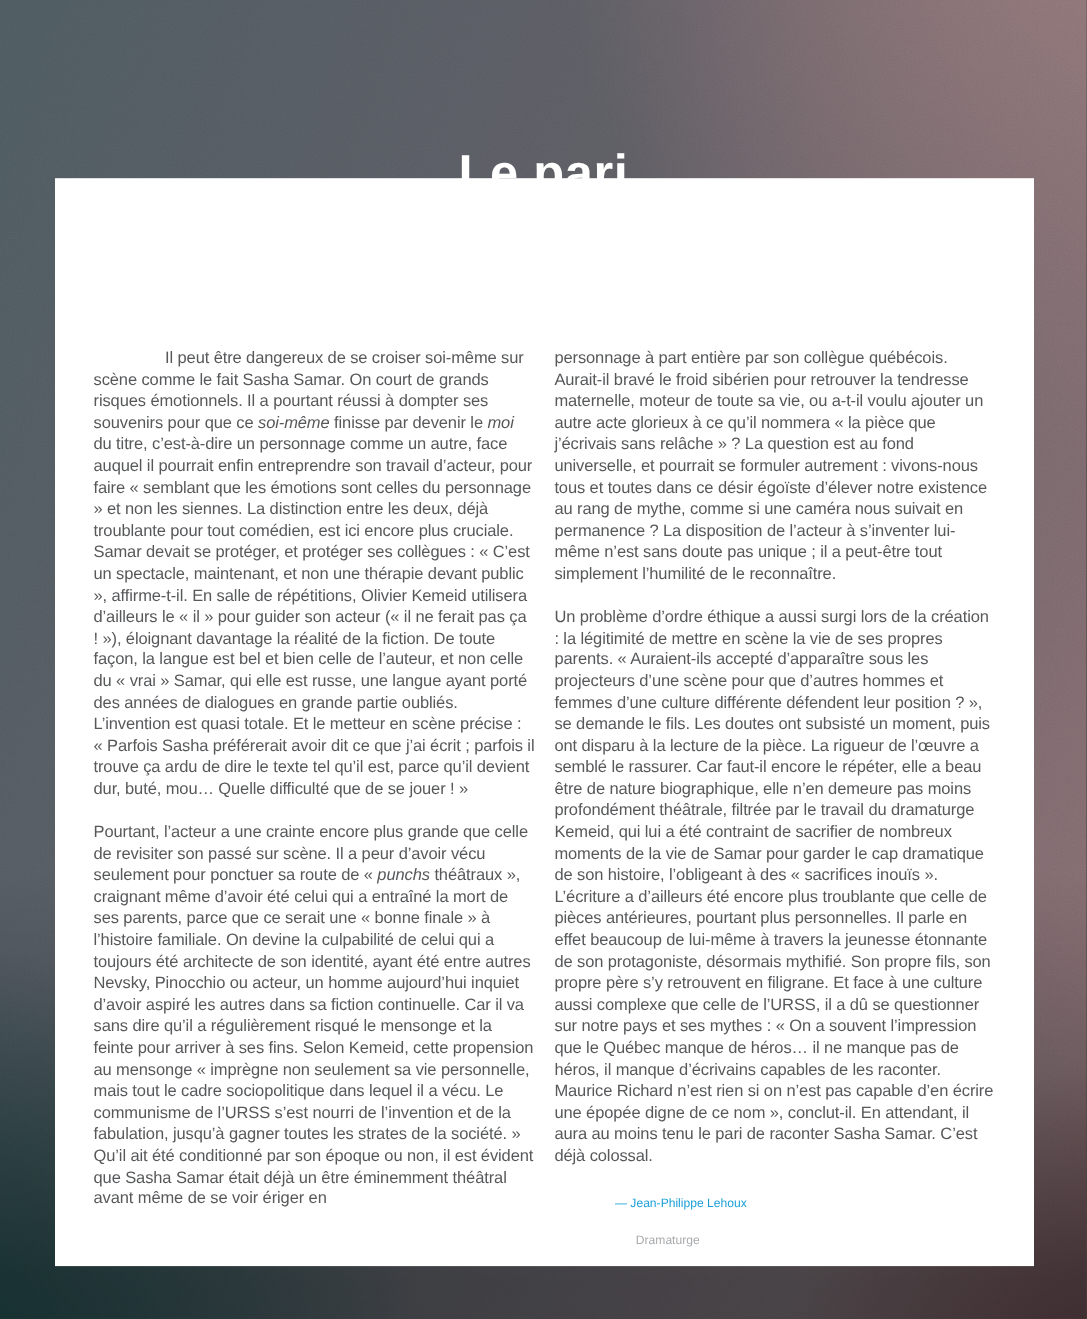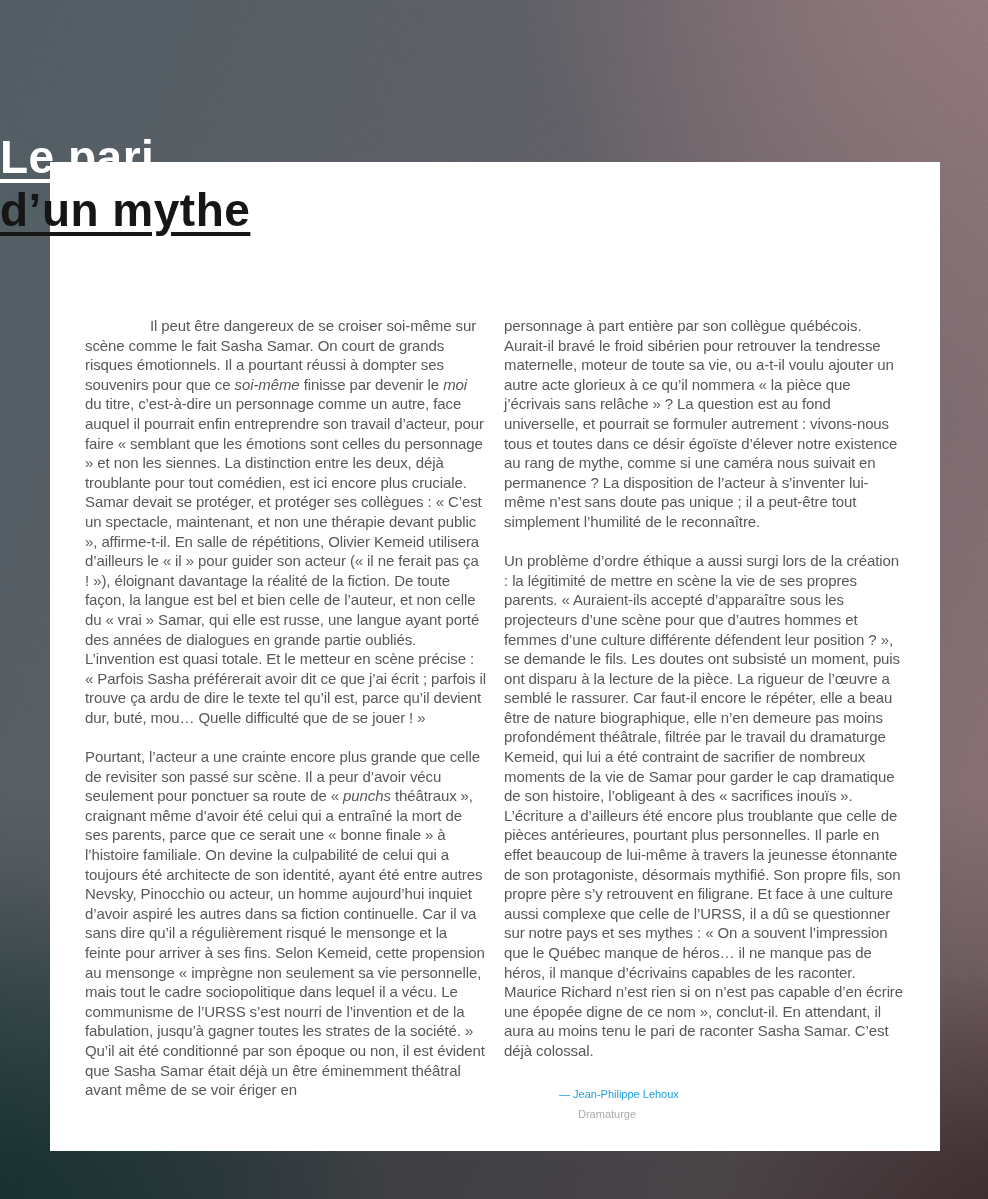--- a/index.html
+++ b/index.html
@@ -19,21 +19,21 @@
   }
   .grain { position:absolute; inset:0; opacity:.5; mix-blend-mode:overlay; }
   
   .sheet {
     position:absolute; left:50px; top:162px; width:890px; height:989px;
     background:#ffffff;
   }
   
   .title {
     position:absolute; top:100px; left:0; width:100%; z-index:3;
-    font-weight:700; font-size:46px; line-height:53px;
+    text-align:center; font-weight:700; font-size:46px; line-height:53px;
     letter-spacing:.5px;
   }
   .title span { display:block; }
   .title .l1 {
     color:#ffffff;
     text-decoration:underline; text-decoration-thickness:4px; text-underline-offset:6px;
   }
   .title .l2 {
     color:#161616;
     text-decoration:underline; text-decoration-thickness:4px; text-underline-offset:6px;
@@ -44,42 +44,41 @@
     display:flex; gap:18px;
     color:#57585a; font-size:15px; line-height:19.6px; letter-spacing:-.1px;justify-content:flex-end;
   }
   .colwrap { width:401px; }
   .colwrap p { margin:0 0 19.6px 0; }
   .colwrap p.indent { text-indent:65px; }
   .colwrap em { font-style:italic; }
   
   .signature { margin-top:24px; padding-left:55px; font-size:11px; letter-spacing:0; }
   .sig-name { color:#1b9fd8; }
-  .sig-role { color:#a8abae; padding-left:19px; margin-top:1px; }
+  .sig-role { color:#a8abae; padding-left:19px; margin-top:15px; }
 </style>
 </head>
 <body>
 
 <div id="page">
 
   <div class="bg"></div>
 
   <svg class="grain" width="988" height="1199" aria-hidden="true">
     <filter id="grainF">
       <feTurbulence type="fractalNoise" baseFrequency="0.9" numOctaves="2" stitchTiles="stitch"></feTurbulence>
       <feColorMatrix type="saturate" values="0"></feColorMatrix>
     </filter>
     <rect width="988" height="1199" filter="url(#grainF)" opacity="0.28"></rect>
   </svg>
 
   <div class="sheet"></div>
 
   <h1 class="title">
     <span class="l1">Le pari</span>
-    <span class="l2">d’un mythe</span>
   </h1>
 
   <div class="columns">
     <div class="colwrap">
       <div>
           <p class="indent"><span>Il peut être dangereux de se croiser soi-même sur scène comme le fait Sasha Samar. On court de grands risques émotionnels. Il a pourtant réussi à dompter ses souvenirs pour que ce </span><em>soi-même</em><span> finisse par devenir le </span><em>moi</em><span> du titre, c’est-à-dire un personnage comme un autre, face auquel il pourrait enfin entreprendre son travail d’acteur, pour faire « semblant que les émotions sont celles du personnage » et non les siennes. La distinction entre les deux, déjà troublante pour tout comédien, est ici encore plus cruciale. Samar devait se protéger, et protéger ses collègues : « C’est un spectacle, maintenant, et non une thérapie devant public », affirme-t-il. En salle de répétitions, Olivier Kemeid utilisera d’ailleurs le « il » pour guider son acteur (« il ne ferait pas ça ! »), éloignant davantage la réalité de la fiction. De toute façon, la langue est bel et bien celle de l’auteur, et non celle du « vrai » Samar, qui elle est russe, une langue ayant porté des années de dialogues en grande partie oubliés. L’invention est quasi totale. Et le metteur en scène précise : « Parfois Sasha préférerait avoir dit ce que j’ai écrit ; parfois il trouve ça ardu de dire le texte tel qu’il est, parce qu’il devient dur, buté, mou… Quelle difficulté que de se jouer ! »</span></p>
           <p><span>Pourtant, l’acteur a une crainte encore plus grande que celle de revisiter son passé sur scène. Il a peur d’avoir vécu seulement pour ponctuer sa route de « </span><em>punchs</em><span> théâtraux », craignant même d’avoir été celui qui a entraîné la mort de ses parents, parce que ce serait une « bonne finale » à l’histoire familiale. On devine la culpabilité de celui qui a toujours été architecte de son identité, ayant été entre autres Nevsky, Pinocchio ou acteur, un homme aujourd’hui inquiet d’avoir aspiré les autres dans sa fiction continuelle. Car il va sans dire qu’il a régulièrement risqué le mensonge et la feinte pour arriver à ses fins. Selon Kemeid, cette propension au mensonge « imprègne non seulement sa vie personnelle, mais tout le cadre sociopolitique dans lequel il a vécu. Le communisme de l’URSS s’est nourri de l’invention et de la fabulation, jusqu’à gagner toutes les strates de la société. » Qu’il ait été conditionné par son époque ou non, il est évident que Sasha Samar était déjà un être éminemment théâtral avant même de se voir ériger en</span></p>
         </div>
     </div>
     <div class="colwrap">

